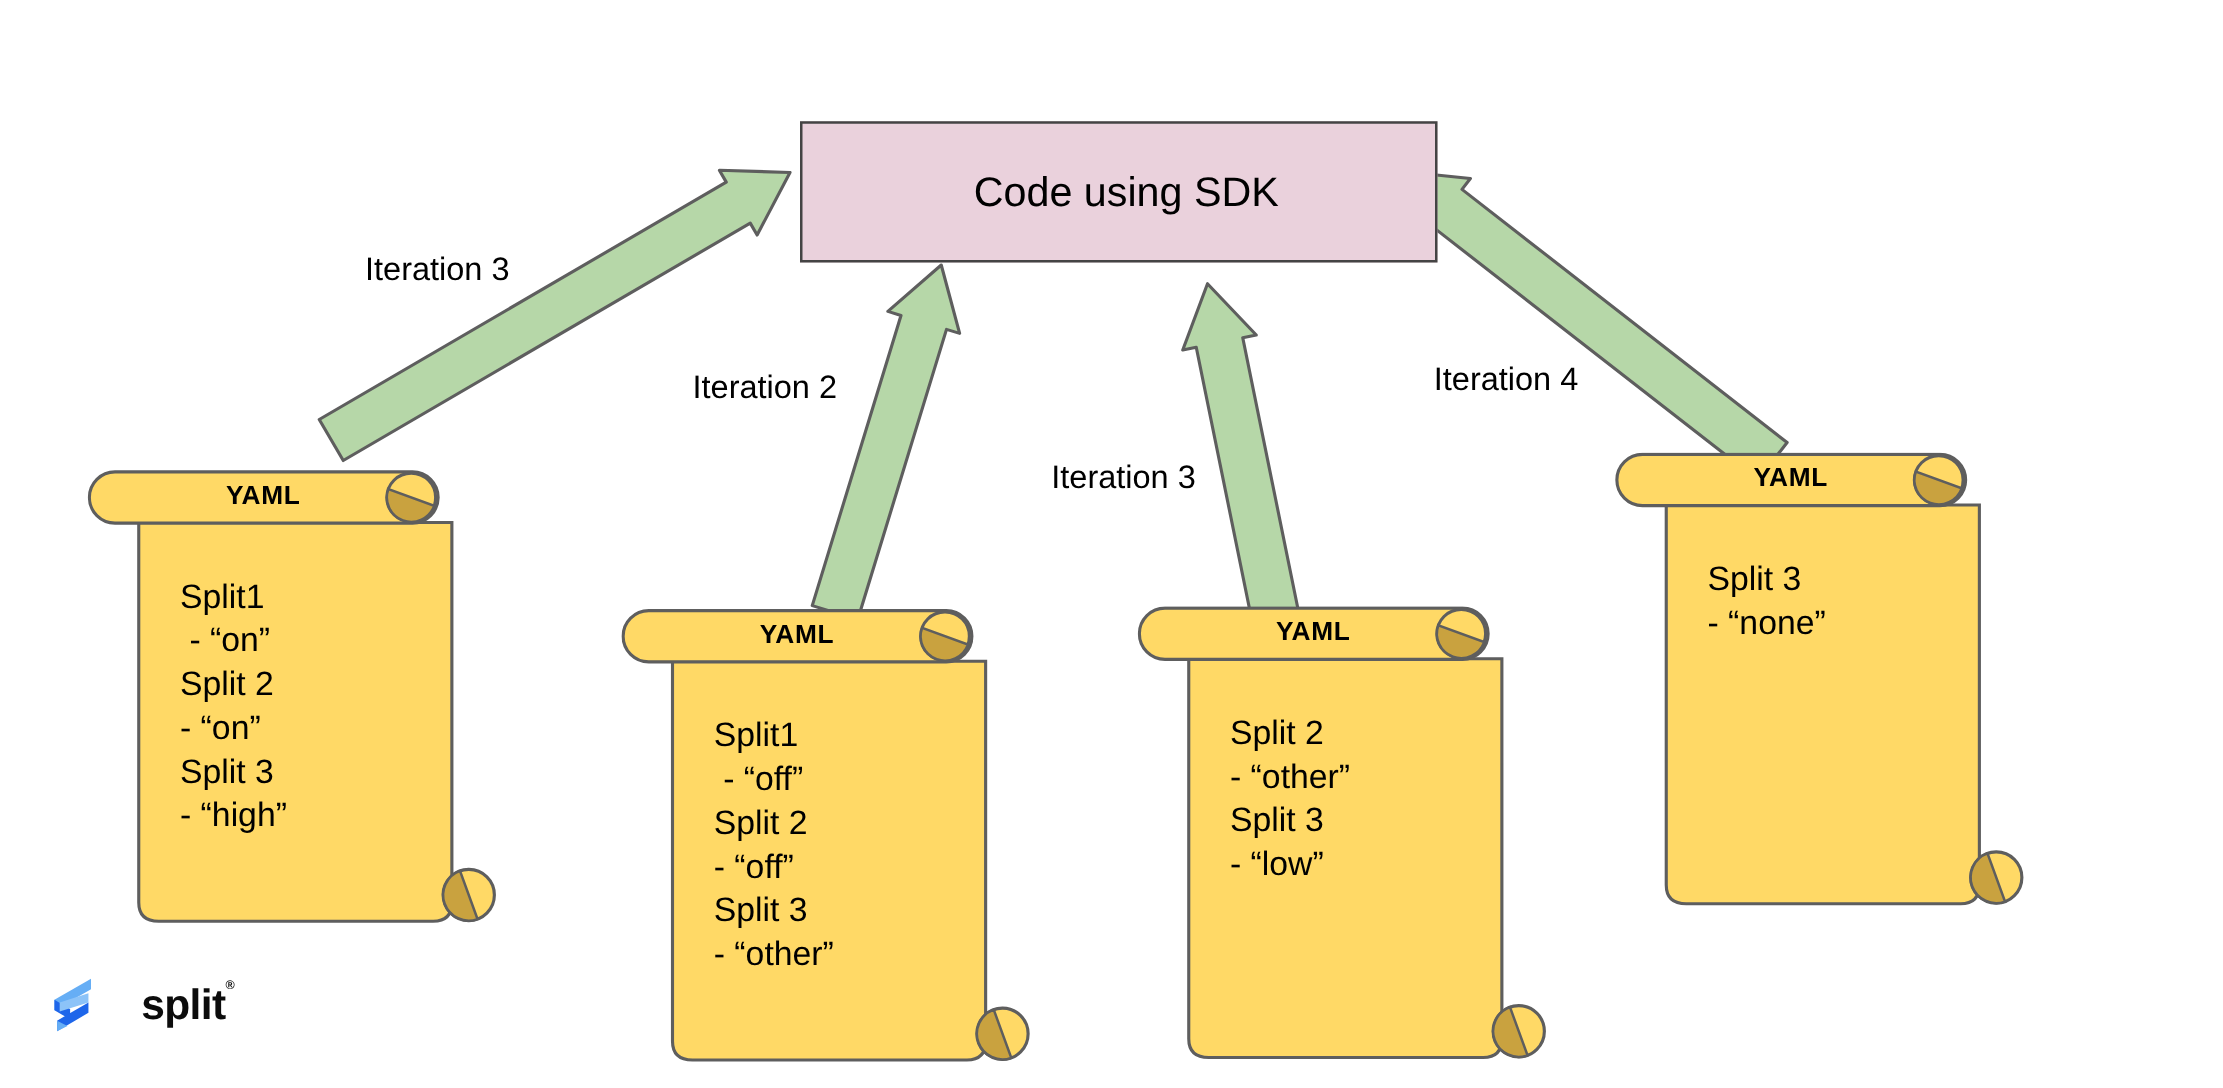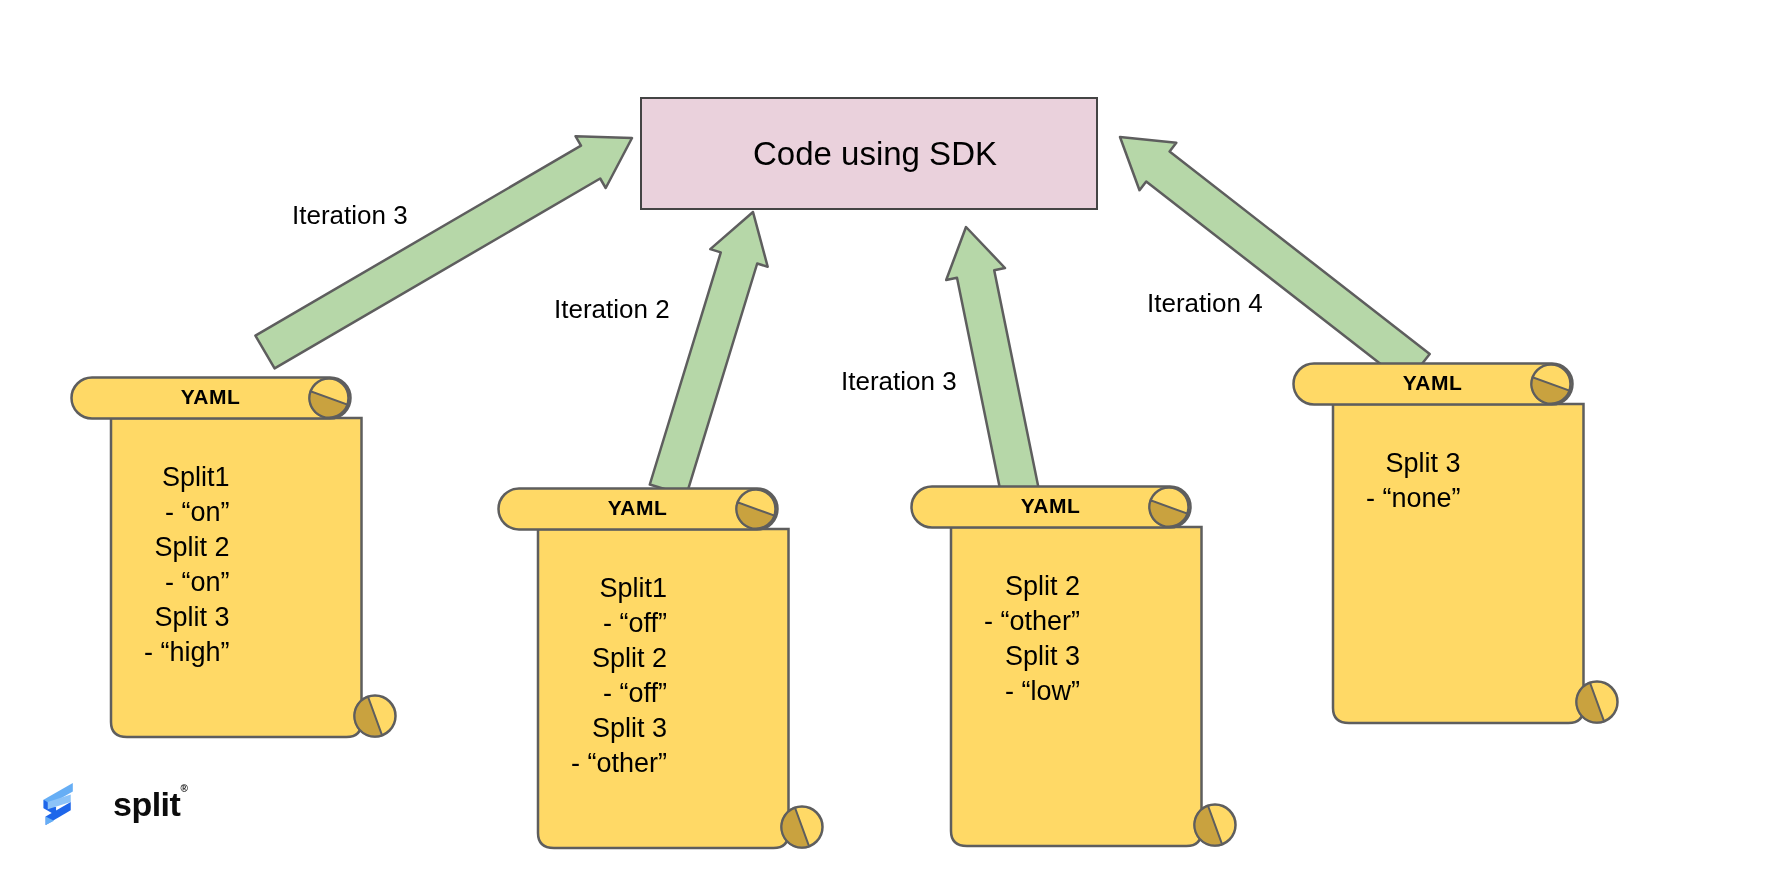--- a/index.html
+++ b/index.html
@@ -4,21 +4,21 @@
 <style>
   html,body{margin:0;padding:0;background:#ffffff;}
   body{font-family:"Liberation Sans","DejaVu Sans",sans-serif;}
   #canvas{position:relative;width:1778px;height:870px;background:#fff;overflow:hidden;}
 
   .diagram-title{
     position:absolute;left:0;top:26px;width:1680px;text-align:center;
     font-size:36px;color:var(--text-color);
   }
   .sdk-box{
-    position:absolute;left:640px;top:97px;width:458px;height:113px;
+    position:absolute;left:640px;top:97px;width:510px;height:113px;
     background:var(--box-fill);border:2.5px solid var(--box-border);
     display:flex;align-items:center;justify-content:center;
     font-size:33px;color:var(--text-color);box-sizing:border-box;z-index:3;padding-left:12px;
   }
   .arrow-layer{position:absolute;left:0;top:0;z-index:1;pointer-events:none;}
   .arrow-shape{fill:var(--arrow-fill);stroke:var(--arrow-border);stroke-width:2.5;stroke-linejoin:round;}
   .iter-label{position:absolute;font-size:26px;color:var(--text-color);z-index:2;white-space:nowrap;}
   #iter1{left:292px;top:200px;}
   #iter2{left:554px;top:294px;}
   #iter3{left:841px;top:366px;}
@@ -29,21 +29,21 @@
   #scroll2{left:497px;top:487px;}
   #scroll3{left:910px;top:485px;}
   #scroll4{left:1292px;top:362px;}
   .scroll svg{position:absolute;left:0;top:0;}
   .sfill{fill:var(--scroll-fill);stroke:var(--scroll-border);stroke-width:2.5;}
   .scurl{fill:var(--scroll-curl);stroke:var(--scroll-border);stroke-width:2;}
   .scroll-header{
     position:absolute;left:0;top:9px;width:281px;text-align:center;
     font-size:21px;font-weight:bold;color:var(--text-color);letter-spacing:.5px;
   }
-  .scroll-lines{position:absolute;left:74px;top:84px;font-size:27px;line-height:35px;color:var(--text-color);text-align:right;}
+  .scroll-lines{position:absolute;left:74px;top:84px;font-size:27px;line-height:35px;color:var(--text-color);}
   .yaml-line{white-space:pre;}
 
   .logo{position:absolute;left:33px;top:781px;display:flex;align-items:center;z-index:2;gap:29px;}
   .logo-text{font-size:34px;font-weight:bold;color:#0c0c0c;letter-spacing:-0.5px;margin-left:9px;}
   .logo-mark{font-size:10px;vertical-align:top;position:relative;top:-2px;}
 </style>
 </head>
 <body>
 
 <div id="canvas">

